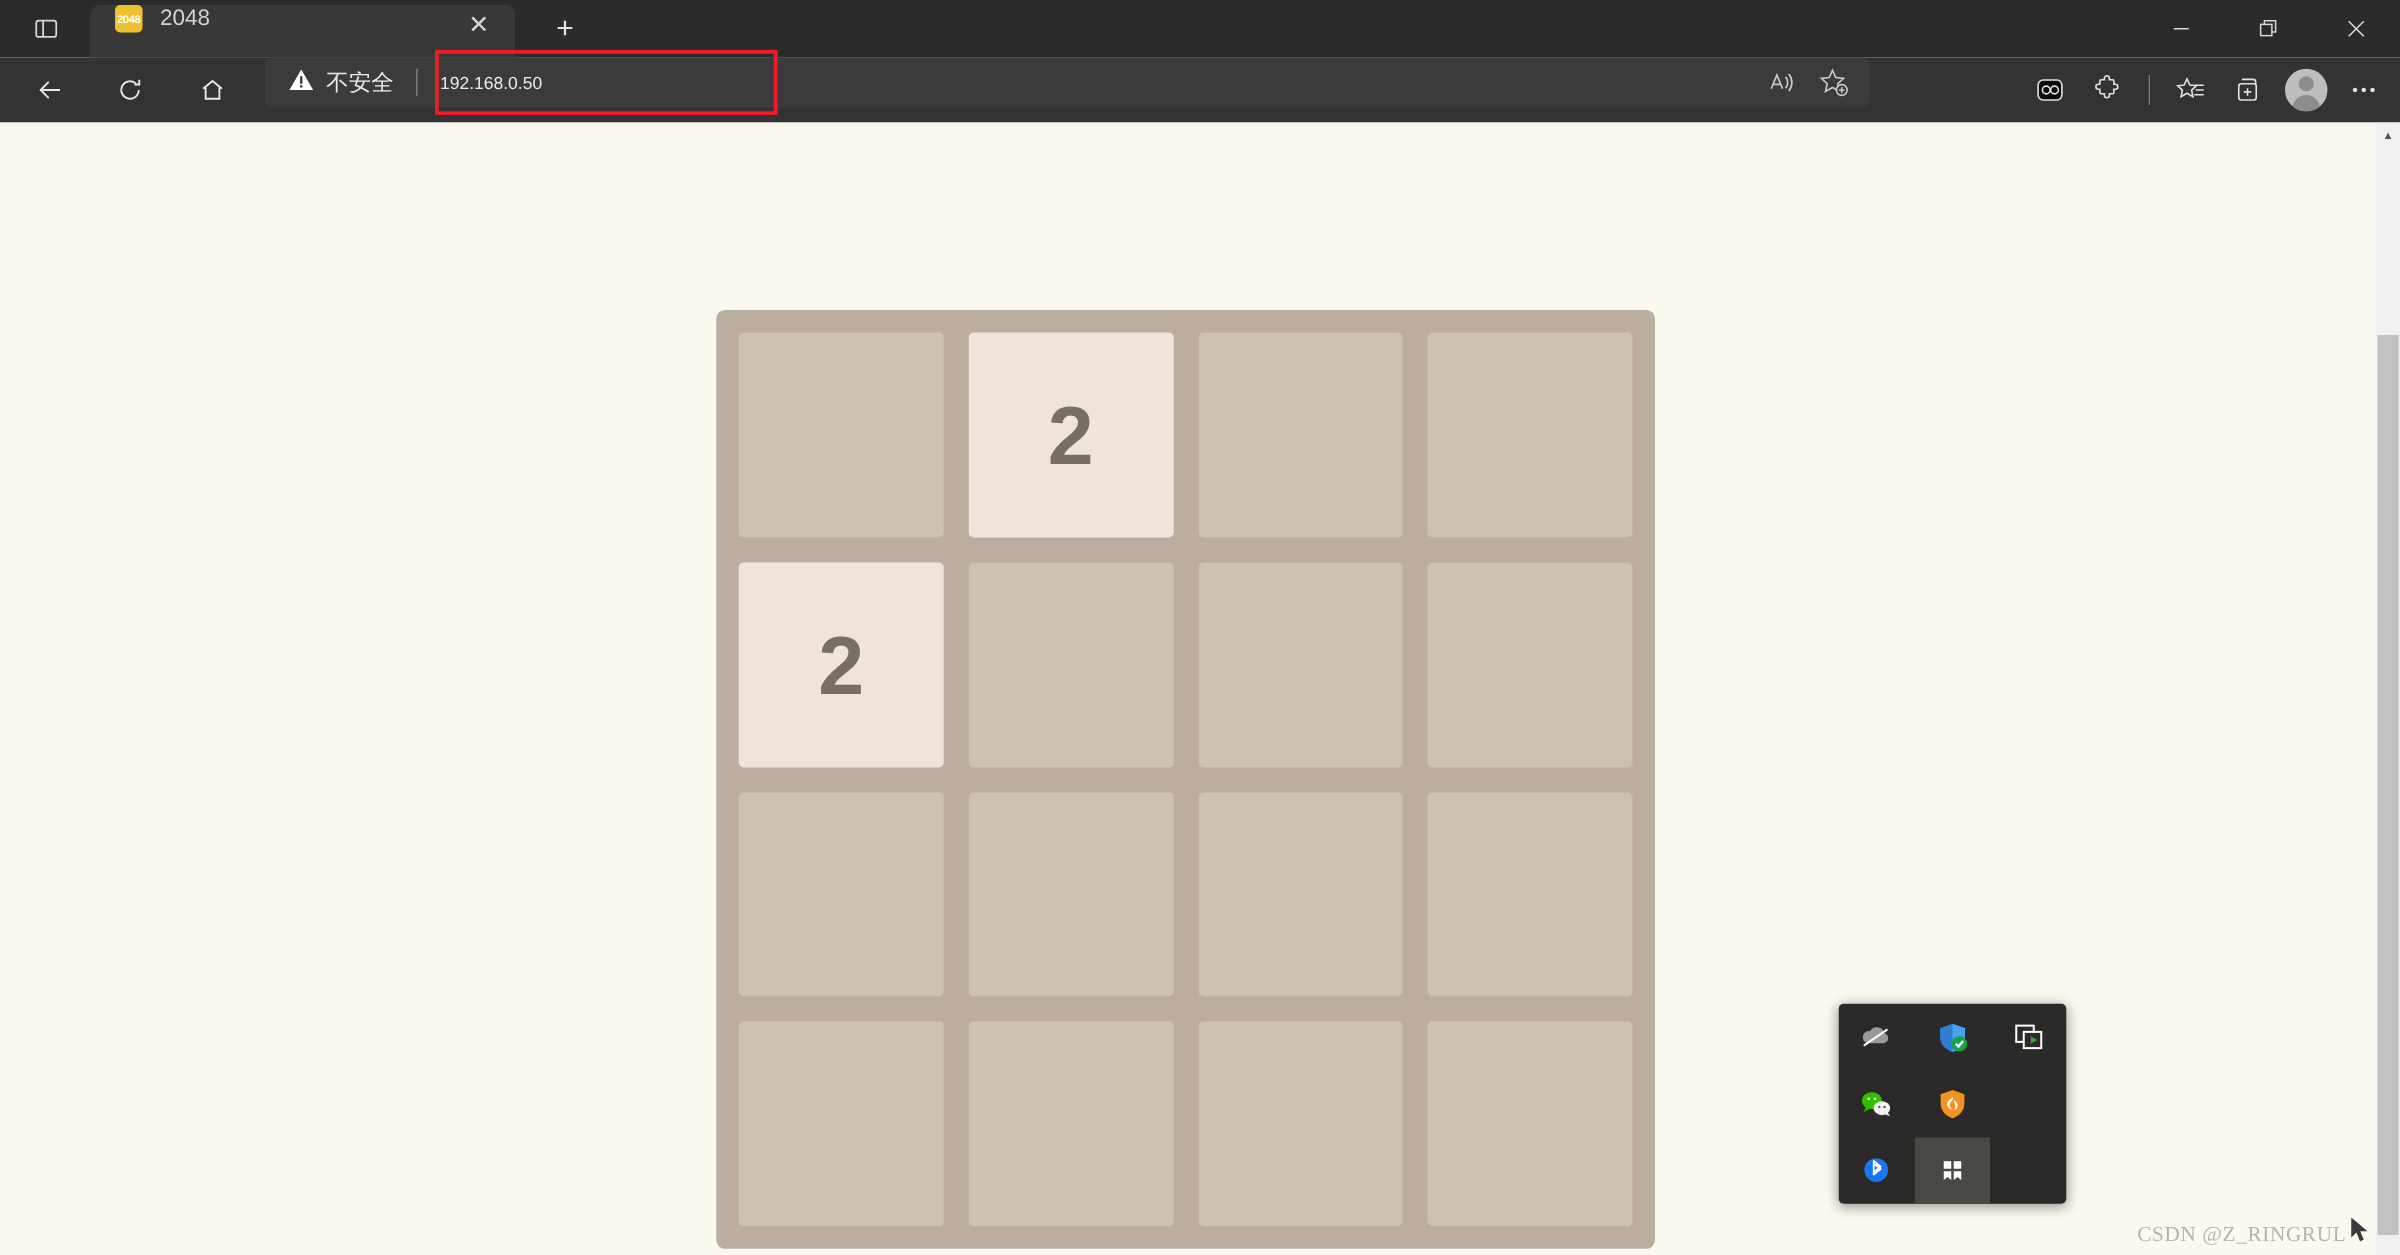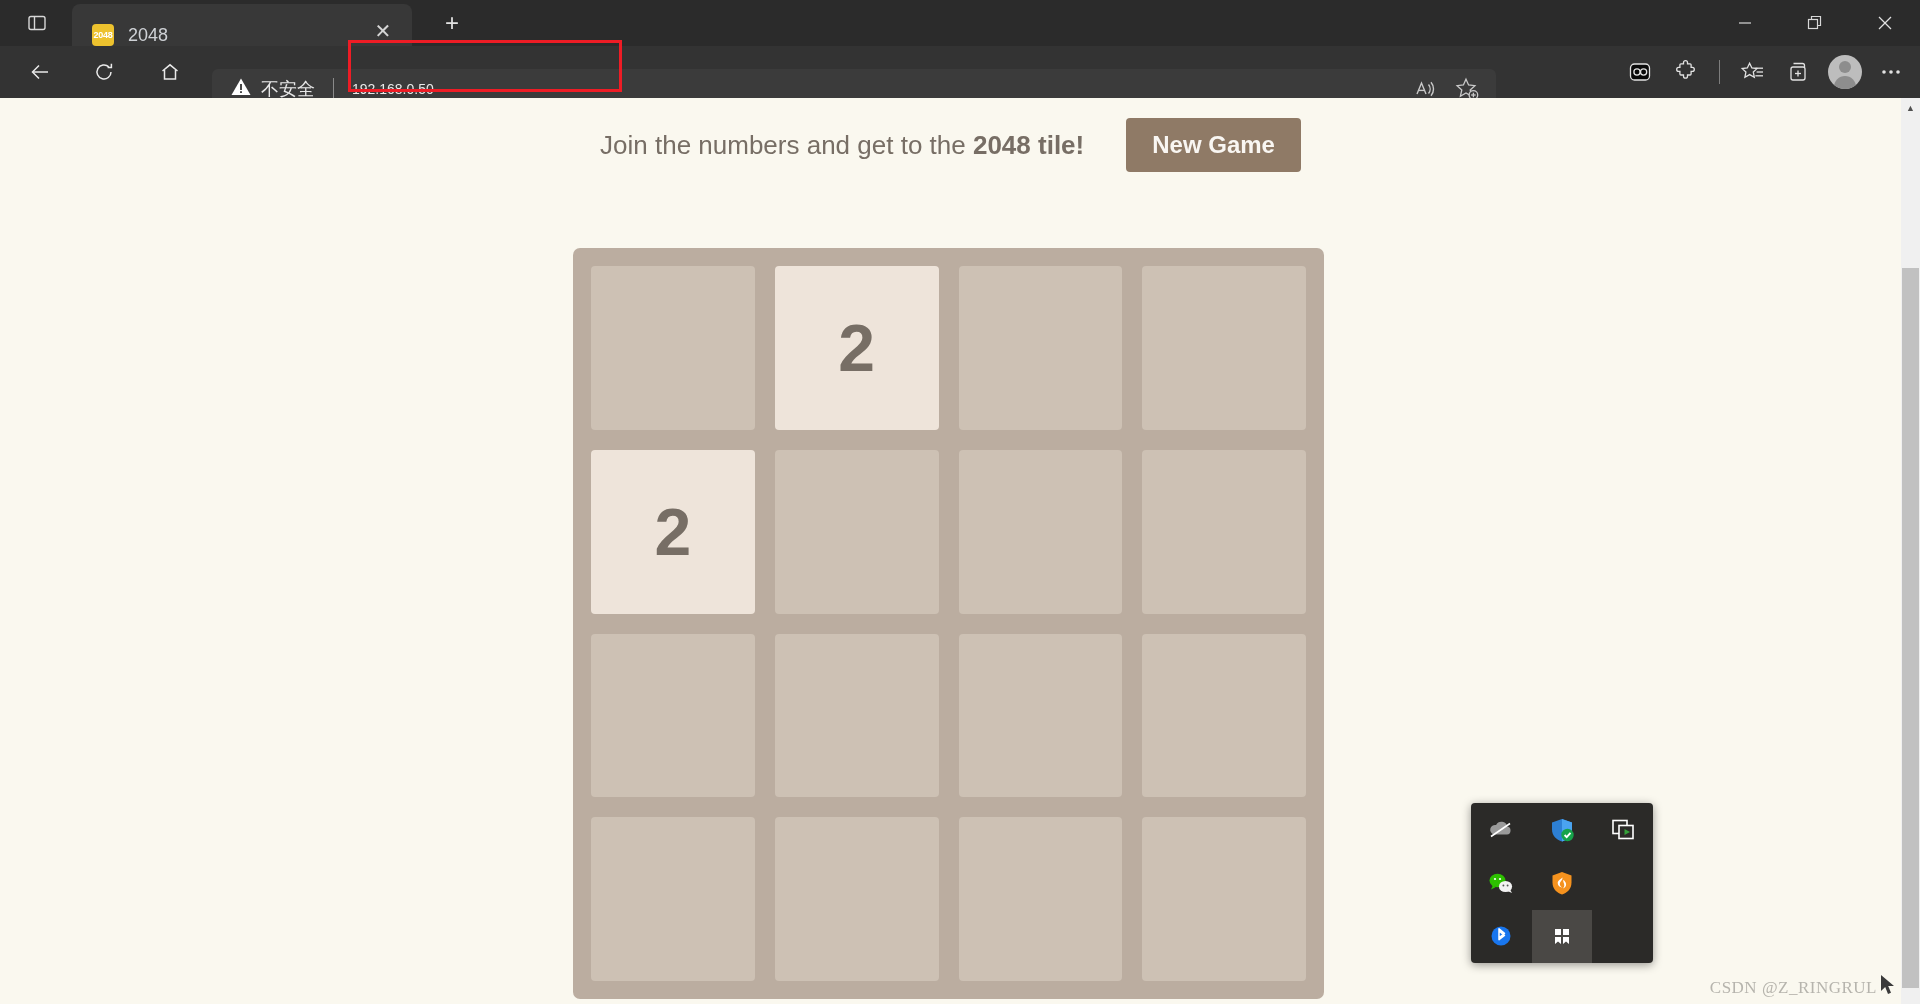--- a/index.html
+++ b/index.html
@@ -37,21 +37,21 @@
     border-radius: 4px;
   }
 
   .tab {
     position: absolute;
     left: 72px; top: 4px;
     width: 340px; height: 42px;
     background: #383838;
     border-radius: 8px 8px 0 0;
     display: flex;
-    align-items: flex-end;
+    align-items: flex-start;
   }
 
   .tab-favicon {
     width: 22px; height: 22px;
     margin-left: 20px;
     background: #edc22e;
     border-radius: 4px;
     color: #fff;
     font-size: 9px;
     font-weight: bold;
@@ -113,21 +113,21 @@
   .nav-btn {
     position: absolute;
     top: 8px;
     width: 36px; height: 36px;
     display: flex; align-items: center; justify-content: center;
     border-radius: 4px;
   }
 
   .omnibox {
     position: absolute;
-    left: 212px; top: 23px;
+    left: 212px; top: 0;
     width: 1284px; height: 40px;
     background: #3b3b3b;
     border-radius: 6px;
     display: flex;
     align-items: center;
     text-align: right;
   }
 
   .omni-warn {
     display: flex;
@@ -487,26 +487,20 @@
             <circle cx="20" cy="13" r="1.8"></circle>
         </svg>
       </div>
     </div>
   </div>
 
   <div class="annot-box"></div>
 
   <div class="viewport">
 
-    <div class="game-header">
-      <div class="tagline">
-        <span>Join the numbers and get to the </span><b>2048 tile!</b>
-      </div>
-      <button class="new-game-btn">New Game</button>
-    </div>
 
     <div class="grid-container" id="grid">
         <div class="cell"></div>
         <div class="cell filled-2">2</div>
         <div class="cell"></div>
         <div class="cell"></div>
         <div class="cell filled-2">2</div>
         <div class="cell"></div>
         <div class="cell"></div>
         <div class="cell"></div>

